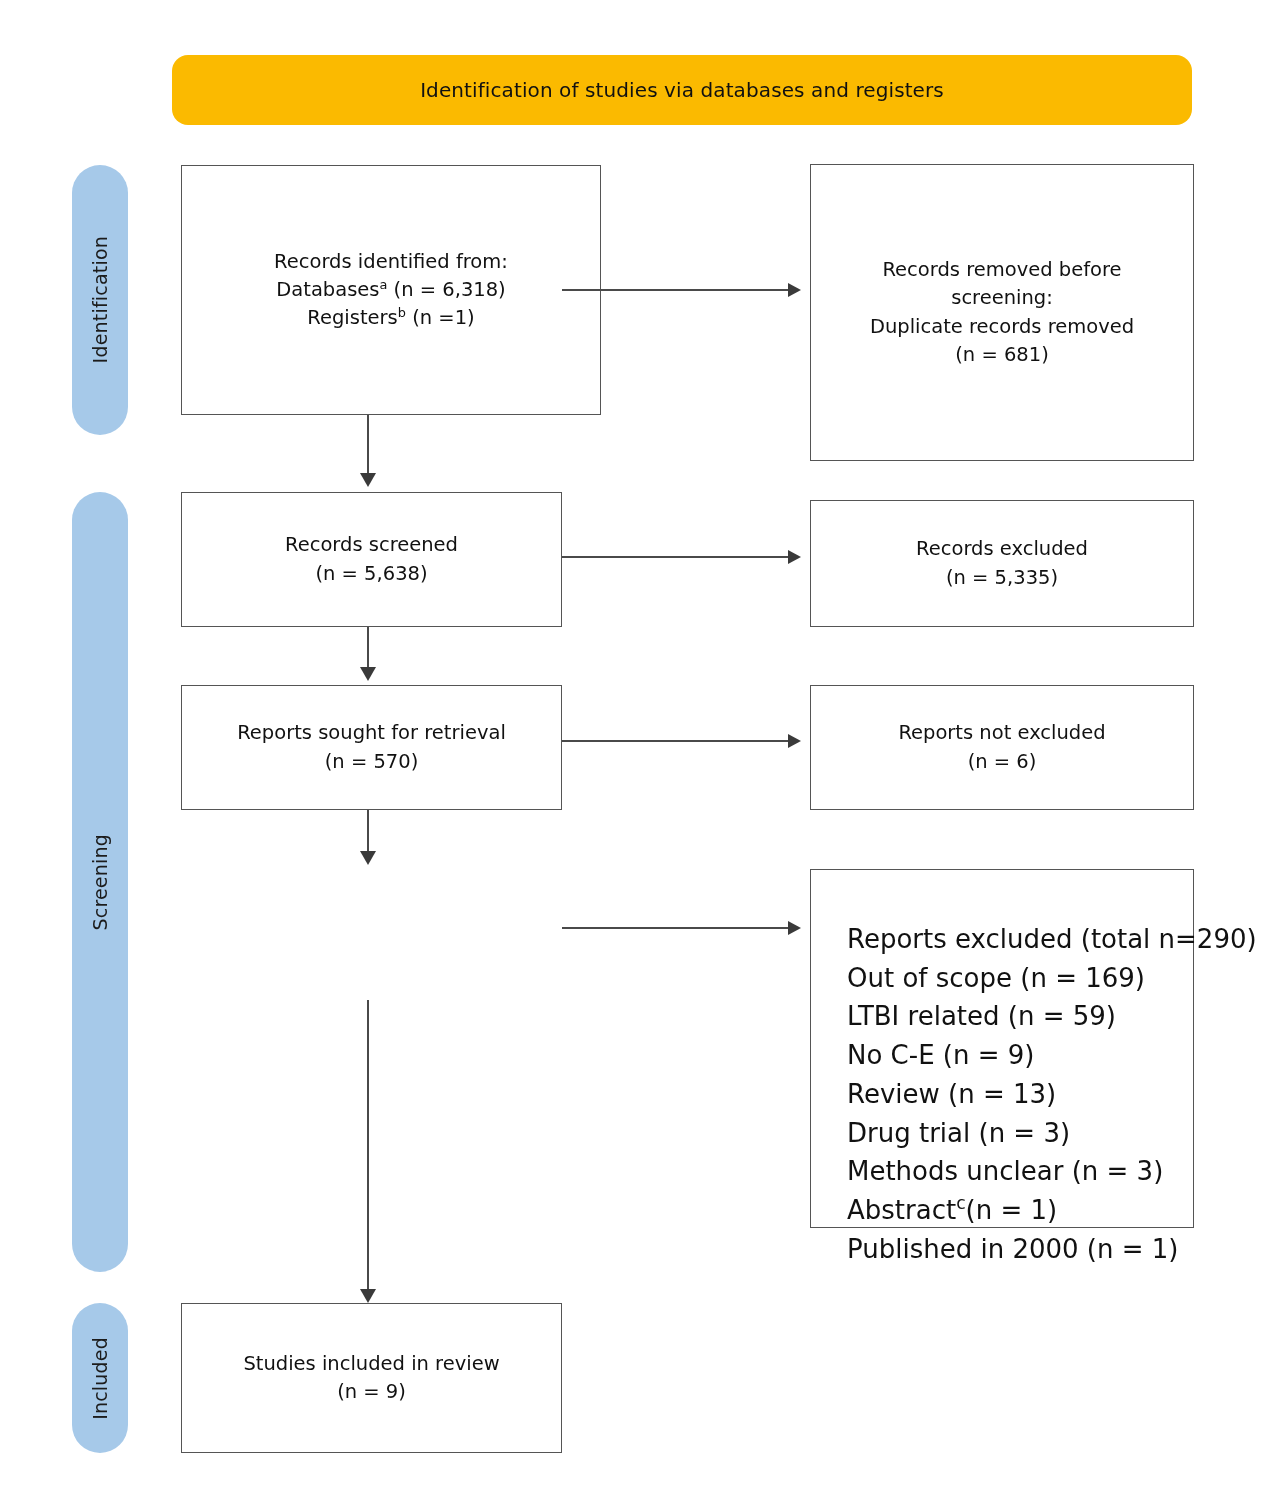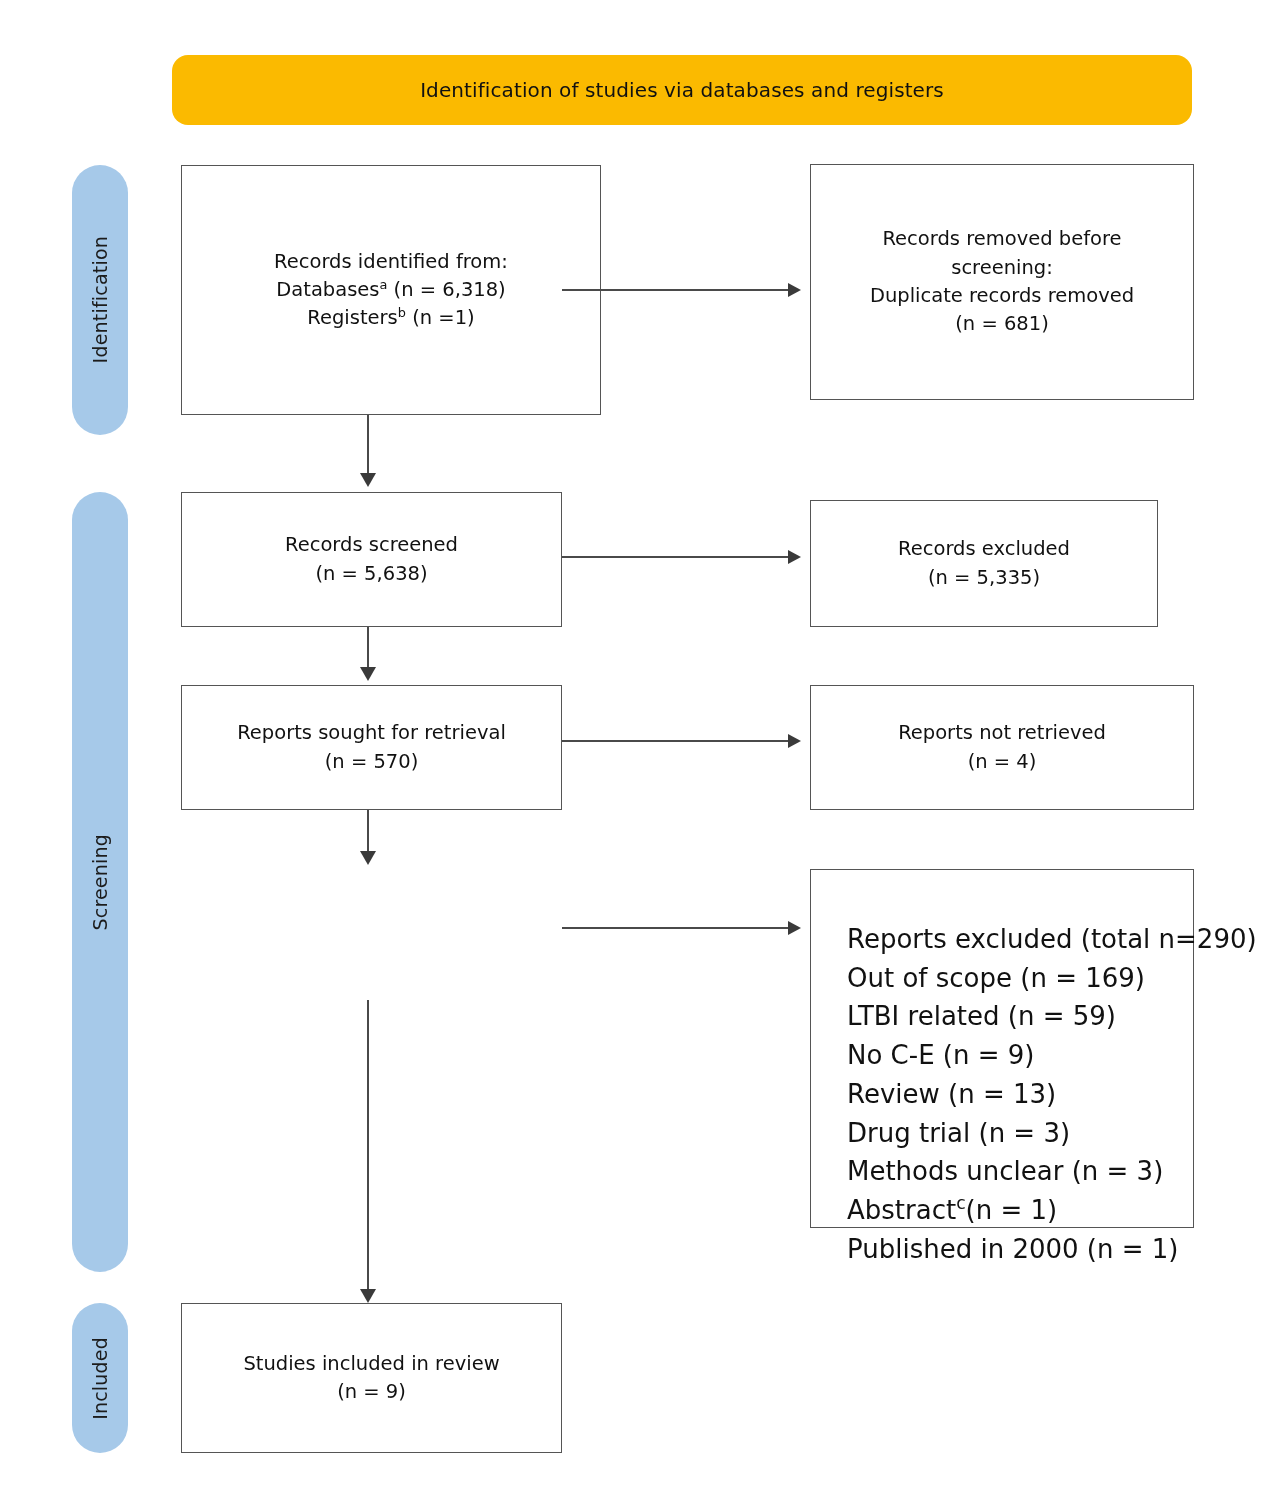--- a/index.html
+++ b/index.html
@@ -74,22 +74,22 @@
   .box .lines div{ white-space:nowrap; }
 
   
   #box-identified   { left:181px; top:165px;  width:420px; height:250px; }
   #box-screened     { left:181px; top:492px;  width:381px; height:135px; }
   #box-sought       { left:181px; top:685px;  width:381px; height:125px; }
   #box-eligibility  { left:181px; top:869px;  width:381px; height:131px; }
   #box-included     { left:181px; top:1303px; width:381px; height:150px; }
 
   
-  #box-removed      { left:810px; top:164px;  width:384px; height:236px; }
-  #box-excluded     { left:810px; top:500px;  width:348px; height:127px; }
+  #box-removed      { left:810px; top:164px;  width:384px; height:297px; }
+  #box-excluded     { left:810px; top:500px;  width:384px; height:127px; }
   #box-notretrieved { left:810px; top:685px;  width:384px; height:125px; }
   #box-reportsexcl  { left:810px; top:869px;  width:384px; height:359px;
                       justify-content:flex-start; align-items:flex-start; }
   #box-reportsexcl .lines{
     text-align:left;
     padding:50px 0 0 36px;
     line-height:1.49;
     font-size:26px;
   }
 
@@ -180,22 +180,22 @@
   <div class="arrow-down" style="left:360px; top:667px;"></div>
 
   <div class="box" id="box-sought">
     <div class="lines">
       <div>Reports sought for retrieval</div>
       <div>(n = 570)</div>
     </div>
   </div>
   <div class="box" id="box-notretrieved">
     <div class="lines">
-      <div>Reports not retrieved</div>
-      <div>(n = 4)</div>
+      <div>Reports not excluded</div>
+      <div>(n = 6)</div>
     </div>
   </div>
   <div class="conn h-line" style="left:562px; top:740px; width:228px;"></div>
   <div class="arrow-right" style="left:788px; top:734px;"></div>
 
   <div class="conn v-line" style="left:367px; top:810px; height:41px;"></div>
   <div class="arrow-down" style="left:360px; top:851px;"></div>
 
 
   <div class="box" id="box-reportsexcl">

